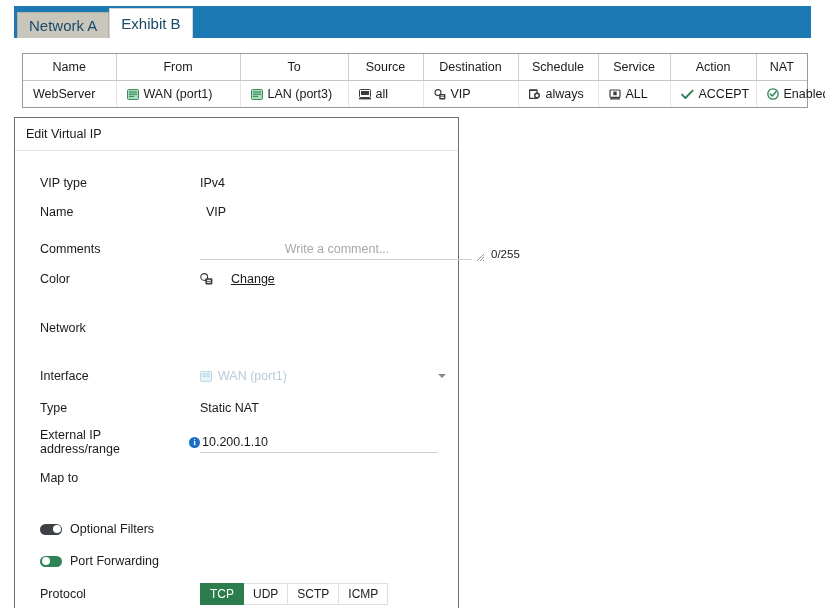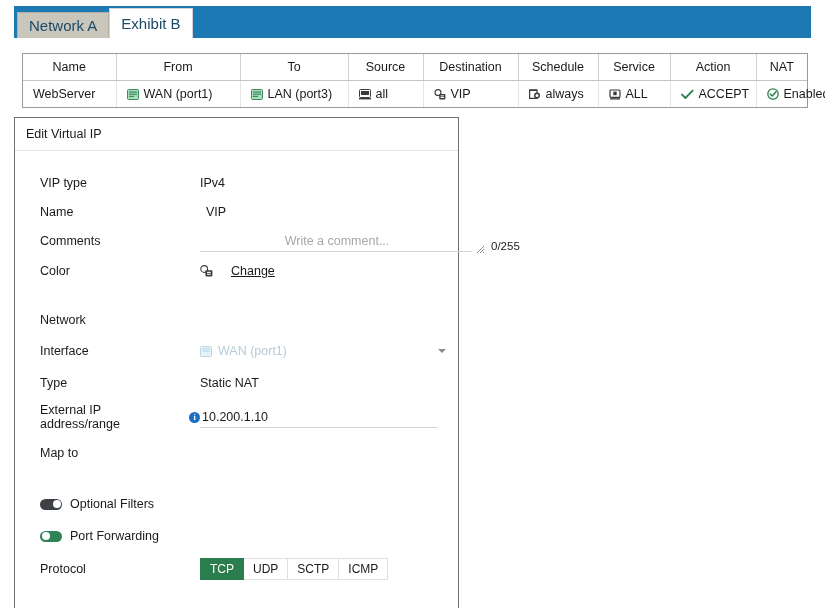--- a/index.html
+++ b/index.html
@@ -381,21 +381,21 @@
       <div class="fval">IPv4</div>
     </div>
 
     <div class="frow" style="margin-top:5px;">
       <div class="flabel">Name</div>
       <div class="fval" style="padding-left:6px;">
         <span>VIP</span>
       </div>
     </div>
 
-    <div class="frow" style="margin-top:5px;">
+    <div class="frow" style="margin-top:13px;">
       <div class="flabel">Comments</div>
       <div class="fval" style="align-items:flex-end;">
         <div class="underline-input placeholder" style="width:272px;">Write a comment...</div>
         <span class="resize-handle">
           <svg width="9" height="9" viewBox="0 0 9 9">
             <path d="M8 1 L1 8 M8 4 L4 8 M8 7 L7 8" stroke="#8d8d8d" stroke-width="1"></path>
           </svg>
         </span>
         <span class="counter">0/255</span>
       </div>
@@ -411,21 +411,21 @@
             <rect x="7" y="6.8" width="3.8" height="1.1" fill="#fff"></rect>
             <rect x="7" y="8.7" width="3.8" height="1.1" fill="#fff"></rect>
           </svg>
         </span>
         <span class="link" style="margin-left:18px;">Change</span>
       </div>
     </div>
 
     <div class="section-head" style="margin-top:30px;">Network</div>
 
-    <div class="frow" style="margin-top:12px;">
+    <div class="frow" style="margin-top:29px;">
       <div class="flabel">Interface</div>
       <div class="fval" style="padding-right:12px;">
         <div style="display:flex;align-items:center;gap:6px;flex:1 1 auto;">
           <span class="ico">
             <svg width="12" height="11" viewBox="0 0 12 11">
               <rect x="0.5" y="0.5" width="11" height="10" rx="1" fill="#e7f3f8" stroke="#bcd9e6"></rect>
               <rect x="2" y="2.4" width="8" height="1.2" fill="#bcd9e6"></rect>
               <rect x="2" y="4.6" width="8" height="1.2" fill="#bcd9e6"></rect>
             </svg>
           </span>

